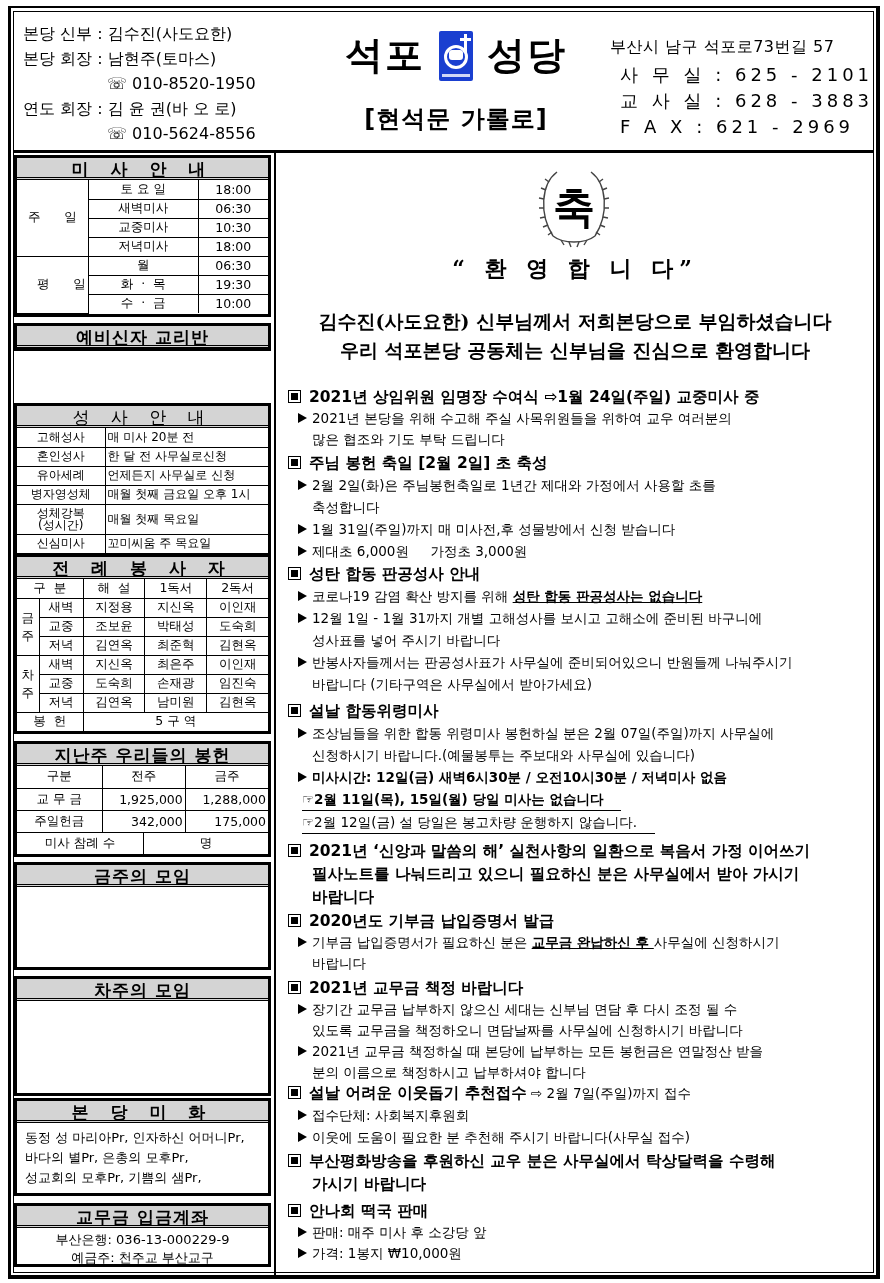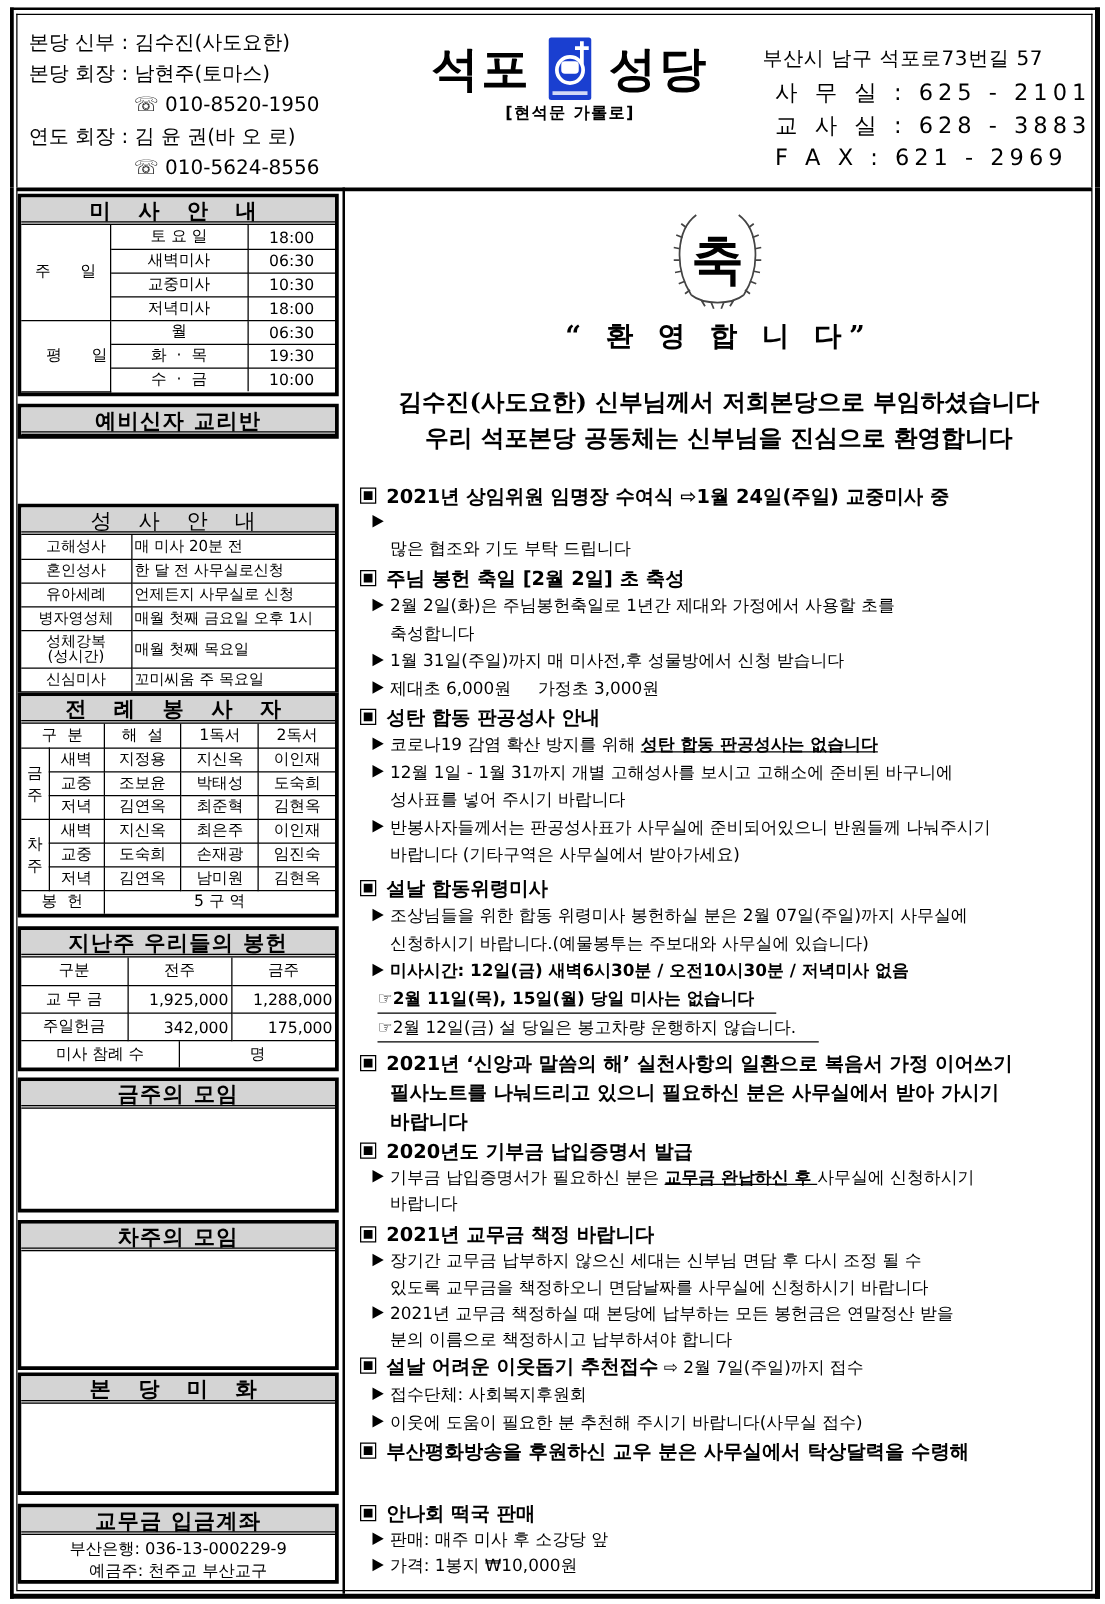--- a/index.html
+++ b/index.html
@@ -6,28 +6,28 @@
   html, body { width: 884px; height: 1283px; background: #fff; overflow: hidden; }
   body { font-family: "DejaVu Sans", "Liberation Sans", sans-serif; color: #000; position: relative; }
 
   
   .header { position: absolute; left: 8px; top: 6px; width: 872px; height: 144px; border-top: 2px solid #000; border-left: 3px solid #000; border-right: 4px solid #000; }
   .header .inner { position: absolute; left: 2px; top: 3px; right: 2px; bottom: 0; border-top: 1px solid #000; border-left: 1px solid #000; border-right: 1px solid #000; }
   .hdr-left { position: absolute; left: 12px; top: 14px; font-size: 16px; line-height: 24px; }
   .hdr-left .row { white-space: nowrap; height: 25px; }
   .hdr-left .phone { padding-left: 84px; }
   .hdr-center { position: absolute; left: 300px; top: 22px; width: 290px; text-align: center; }
-  .title-row { display: flex; align-items: flex-start; justify-content: center; gap: 14px; font-size: 38px; font-weight: bold; letter-spacing: 2px; }
+  .title-row { display: flex; align-items: flex-end; justify-content: center; gap: 14px; font-size: 38px; font-weight: bold; letter-spacing: 2px; }
   .logo { width: 34px; height: 50px; background: #1a3fd0; border-radius: 2px; position: relative; display: inline-block; }
   .logo .ring { position: absolute; left: 5px; top: 14px; width: 24px; height: 24px; border: 3px solid #fff; border-radius: 50%; }
   .logo .mid { position: absolute; left: 10px; top: 19px; width: 14px; height: 10px; background: #fff; border-radius: 3px; }
   .logo .cross-v { position: absolute; left: 25px; top: 3px; width: 3px; height: 18px; background: #fff; }
   .logo .cross-h { position: absolute; left: 21px; top: 7px; width: 11px; height: 3px; background: #fff; }
   .logo .bar { position: absolute; left: 3px; bottom: 4px; width: 28px; height: 3px; background: #fff; opacity: .8; }
-  .subtitle { font-size: 13px; font-weight: bold; margin-top: 0; letter-spacing: 1px; }
+  .subtitle { font-size: 24px; font-weight: bold; margin-top: 22px; letter-spacing: 1px; }
   .hdr-right { position: absolute; right: 22px; top: 26px; font-size: 16px; line-height: 26px; text-align: left; width: 244px; }
   .hdr-right .addr { letter-spacing: 0.5px; margin-bottom: 2px; }
   .hdr-right .tel { font-size: 18px; padding-left: 10px; letter-spacing: 4px; white-space: nowrap; }
 
   
   .frame { position: absolute; left: 8px; top: 150px; width: 872px; height: 1129px; border-left: 3px solid #000; border-right: 4px solid #000; border-bottom: 4px solid #000; }
   .frame .inner { position: absolute; left: 2px; top: 0; right: 2px; bottom: 2px; border-left: 1px solid #000; border-right: 1px solid #000; border-bottom: 1px solid #000; border-top: 3px solid #000; }
   .divider { position: absolute; left: 274px; top: 150px; width: 2px; height: 1125px; background: #000; }
 
   
@@ -265,20 +265,25 @@
 <div class="box" style="top:862px;height:108px;">
   <div class="hd" style="letter-spacing:1px;">금주의 모임</div>
 </div>
 
 <div class="box" style="top:976px;height:120px;">
   <div class="hd" style="letter-spacing:1px;">차주의 모임</div>
 </div>
 
 <div class="box" style="top:1098px;height:98px;">
   <div class="hd" style="letter-spacing:8px;">본 당 미 화</div>
+  <div class="body" style="padding-top:5px;">
+    <div>동정 성 마리아Pr, 인자하신 어머니Pr,</div>
+    <div>바다의 별Pr, 은총의 모후Pr,</div>
+    <div>성교회의 모후Pr, 기쁨의 샘Pr,</div>
+  </div>
 </div>
 
 <div class="box" style="top:1203px;height:64px;">
   <div class="hd" style="letter-spacing:1px;">교무금 입금계좌</div>
   <div class="body center">
     <div>부산은행: 036-13-000229-9</div>
     <div>예금주: 천주교 부산교구</div>
   </div>
 </div>
 
@@ -295,21 +300,21 @@
       </g>
       <text x="39" y="58" text-anchor="middle" font-family="DejaVu Serif, serif" font-weight="bold" font-size="42" fill="#000">축</text>
     </svg>
   </div>
   <div class="welcome">“ 환 영 합 니 다”</div>
   <div class="wline" style="top:155px;">김수진(사도요한) 신부님께서 저희본당으로 부임하셨습니다</div>
   <div class="wline" style="top:184px;">우리 석포본당 공동체는 신부님을 진심으로 환영합니다</div>
 
   <div class="sect" style="top:232px;">
     <div class="t"><span class="sq"></span><span>2021년 상임위원 임명장 수여식 ⇨1월 24일(주일) 교중미사 중</span></div>
-    <div class="b"><span class="tri"></span><span class="cont">많은 협조와 기도 부탁 드립니다</span></div>
+    <div class="b"><span class="tri"></span><span>2021년 본당을 위해 수고해 주실 사목위원들을 위하여 교우 여러분의</span><span class="cont">많은 협조와 기도 부탁 드립니다</span></div>
   </div>
 
   <div class="sect" style="top:298px;">
     <div class="t"><span class="sq"></span><span>주님 봉헌 축일 [2월 2일] 초 축성</span></div>
     <div class="b" style="line-height:22px;"><span class="tri"></span><span>2월 2일(화)은 주님봉헌축일로 1년간 제대와 가정에서 사용할 초를</span><span class="cont">축성합니다</span></div>
     <div class="b" style="line-height:22px;"><span class="tri"></span><span>1월 31일(주일)까지 매 미사전,후 성물방에서 신청 받습니다</span></div>
     <div class="b" style="line-height:22px;"><span class="tri"></span><span style="white-space:pre;">제대초 6,000원     가정초 3,000원</span></div>
   </div>
 
   <div class="sect" style="top:409px;">
@@ -342,21 +347,21 @@
     <div class="b"><span class="tri"></span><span>2021년 교무금 책정하실 때 본당에 납부하는 모든 봉헌금은 연말정산 받을</span><span class="cont">분의 이름으로 책정하시고 납부하셔야 합니다</span></div>
   </div>
 
   <div class="sect" style="top:928px;">
     <div class="t"><span class="sq"></span><span>설날 어려운 이웃돕기 추천접수</span><span class="plain-arrow"> ⇨ 2월 7일(주일)까지 접수</span></div>
     <div class="b" style="line-height:22px;"><span class="tri"></span><span>접수단체: 사회복지후원회</span></div>
     <div class="b" style="line-height:22px;"><span class="tri"></span><span>이웃에 도움이 필요한 분 추천해 주시기 바랍니다(사무실 접수)</span></div>
   </div>
 
   <div class="sect" style="top:996px;">
-    <div class="t" style="line-height:23px;"><span class="sq"></span><span>부산평화방송을 후원하신 교우 분은 사무실에서 탁상달력을 수령해</span></div>
+    <div class="t" style="line-height:23px;"><span class="sq"></span><span>부산평화방송을 후원하신 교우 분은 사무실에서 탁상달력을 수령해</span><span class="cont">가시기 바랍니다</span></div>
   </div>
 
   <div class="sect" style="top:1046px;">
     <div class="t"><span class="sq"></span><span>안나회 떡국 판매</span></div>
     <div class="b"><span class="tri"></span><span>판매: 매주 미사 후 소강당 앞</span></div>
     <div class="b"><span class="tri"></span><span>가격: 1봉지 ₩10,000원</span></div>
   </div>
 </div>
 
 </body></html>

